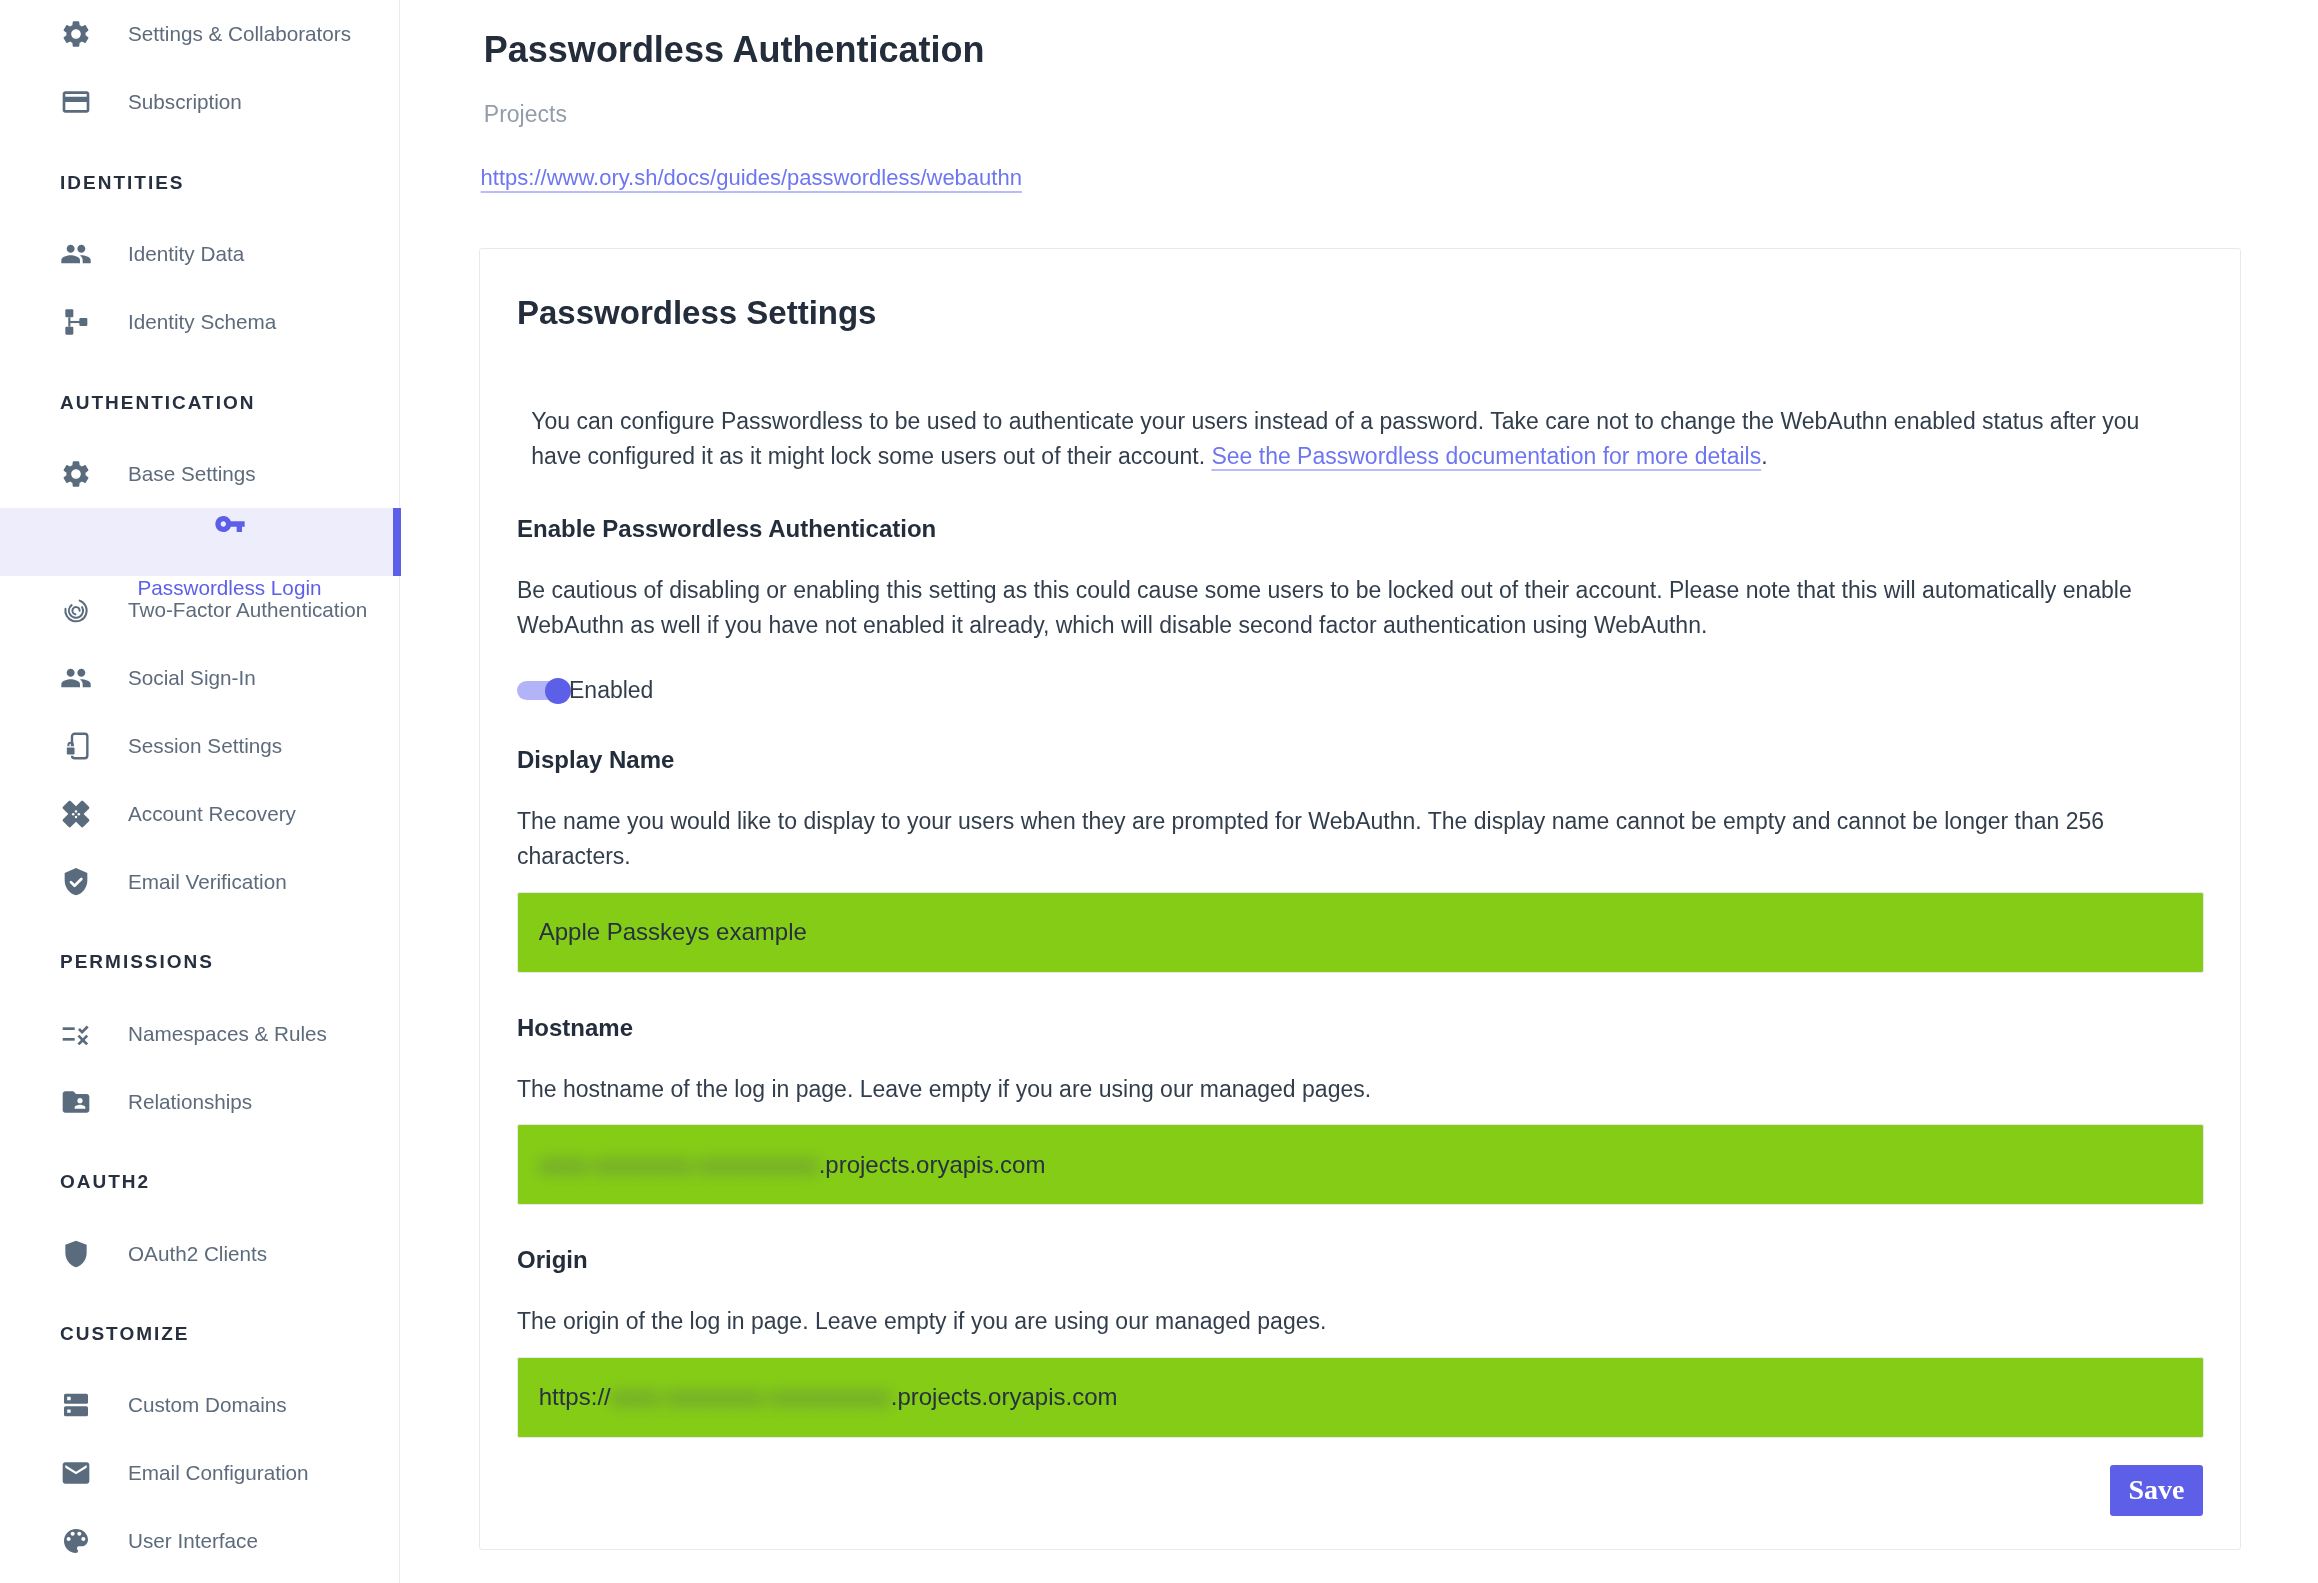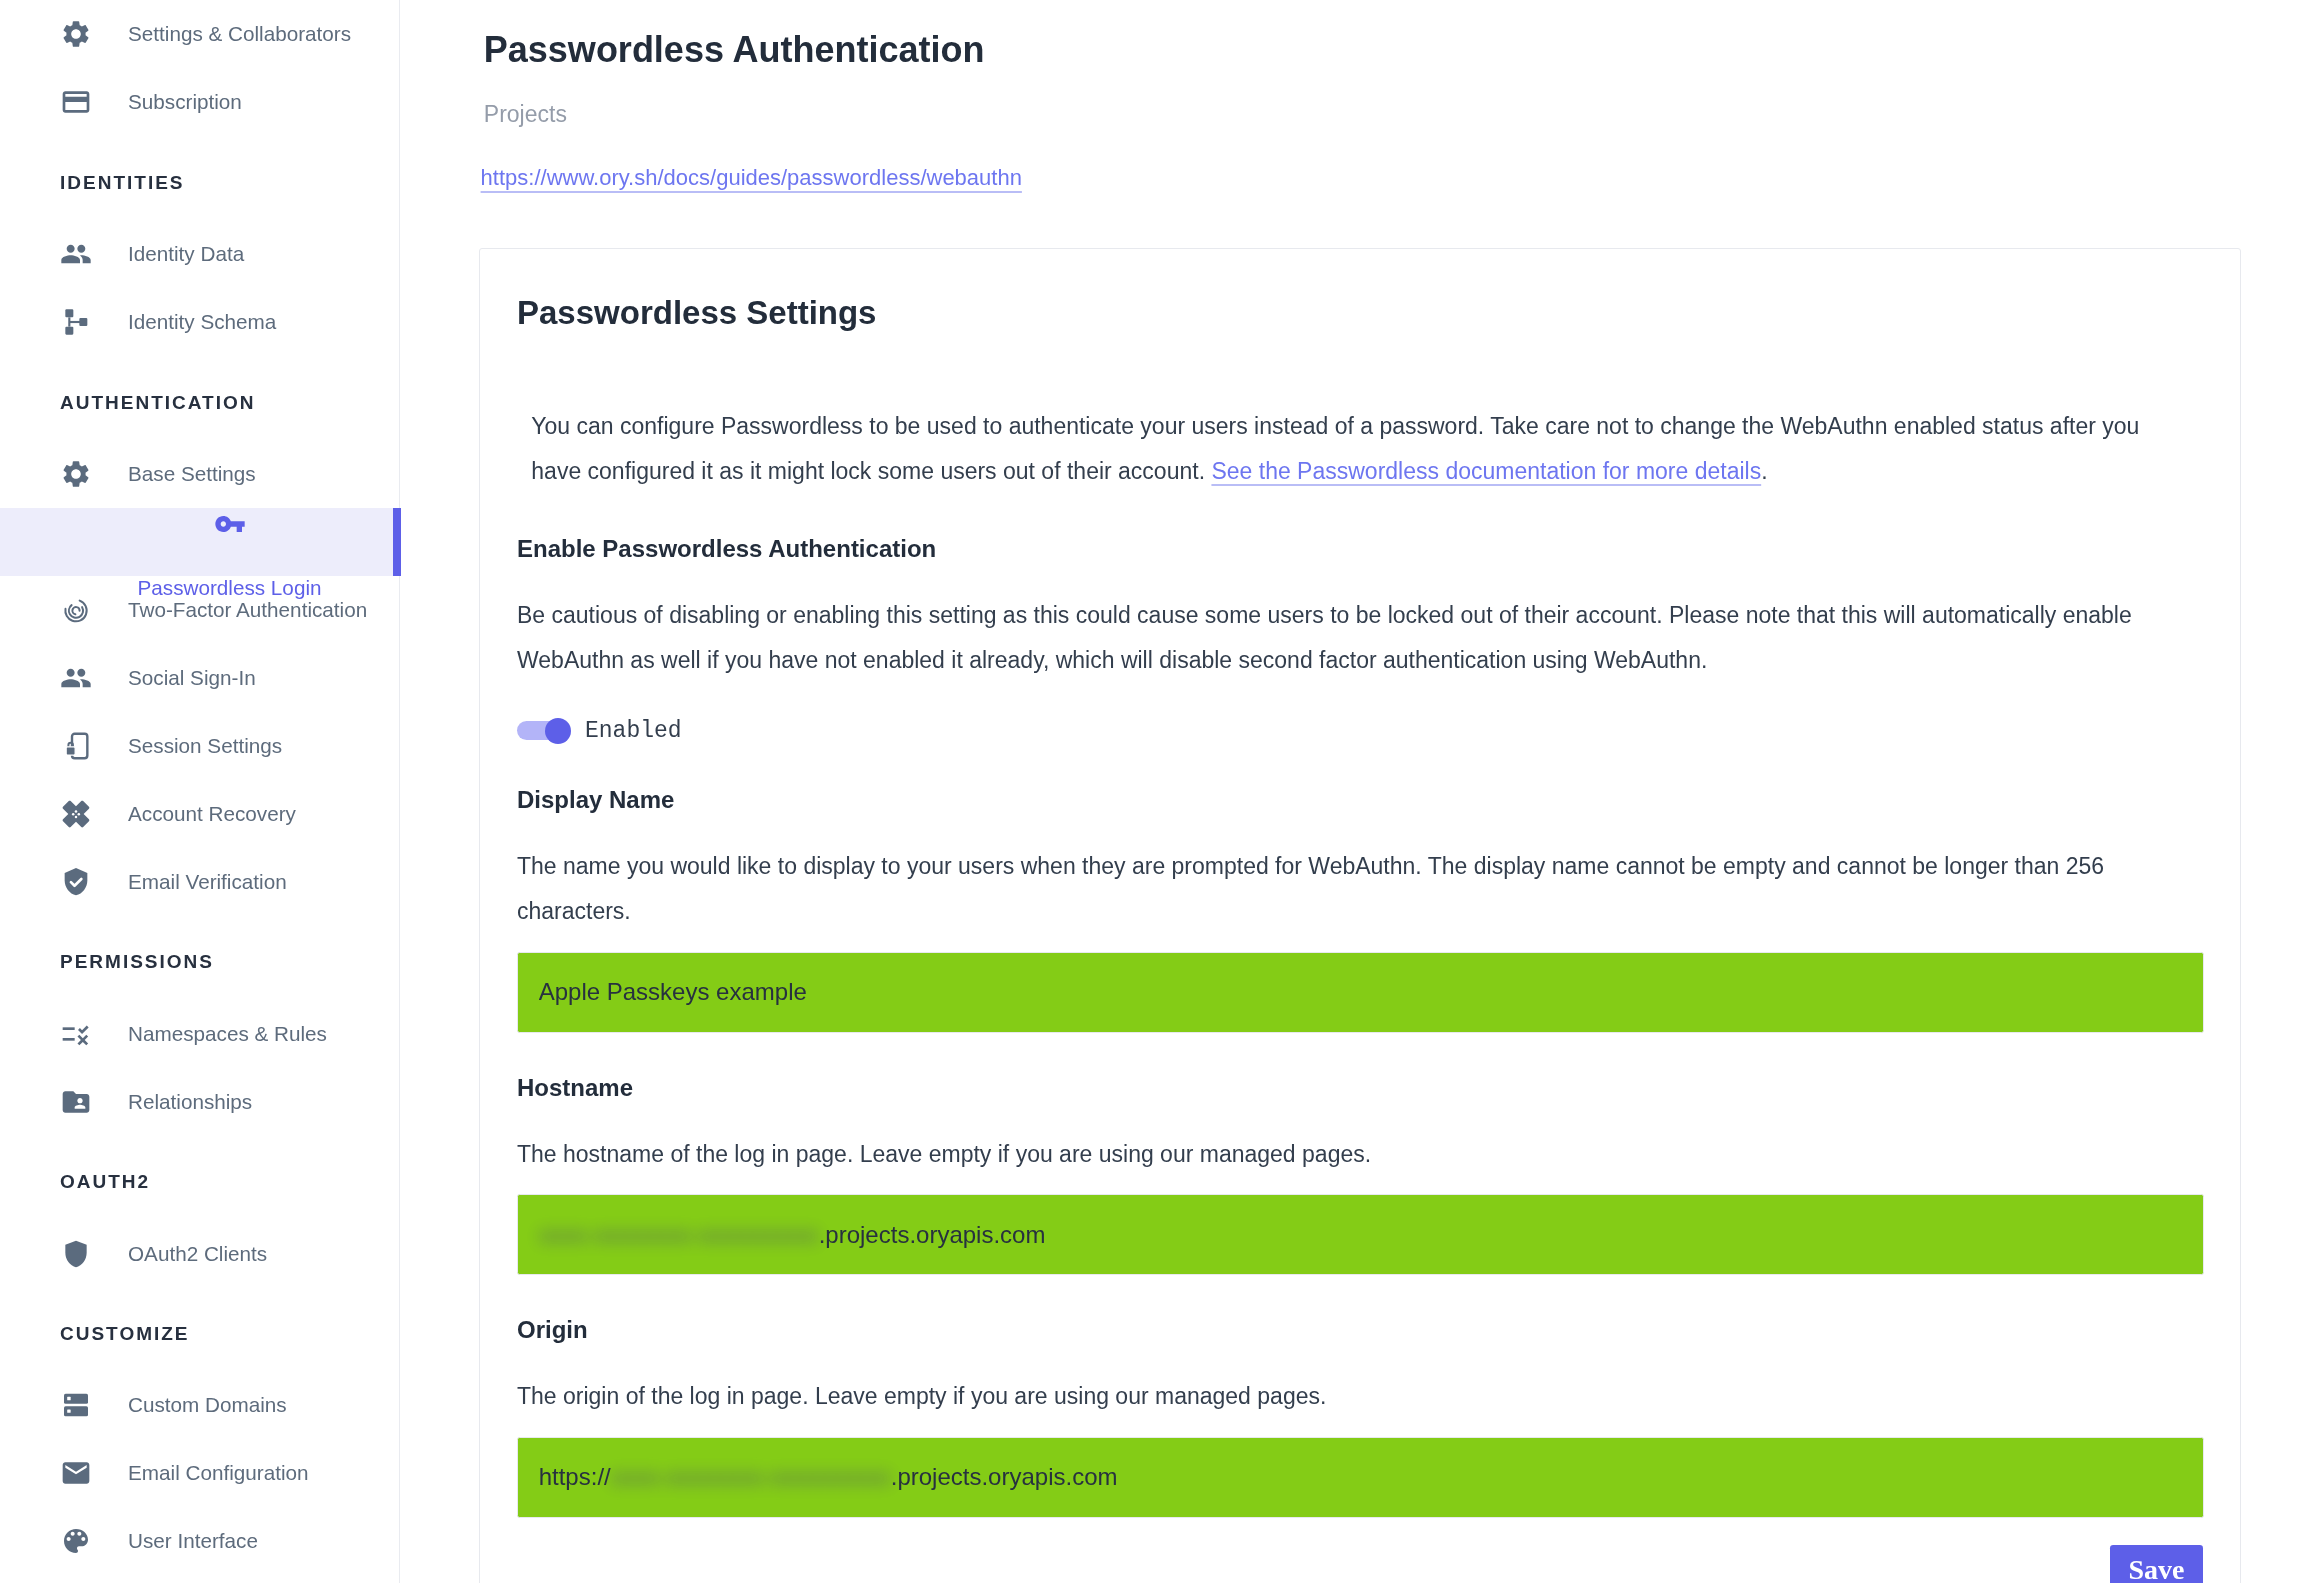--- a/index.html
+++ b/index.html
@@ -74,31 +74,31 @@
   .card {
     margin-top: 57px;
     width: 1762px;
     border: 1.6px solid #e7e9ee;
     border-radius: 3px;
     background: #fff;
     padding: 45px 37px 33px 37px;
   }
   .card h2 { margin: 0; font-size: 33px; font-weight: bold; color: #232d3b; }
   .card h3 { margin: 41px 0 0 0; font-size: 24px; font-weight: bold; color: #232d3b; }
-  .card p { margin: 30px 12px 0 0; font-size: 23px; line-height: 45px; color: #333e4d; max-width: 1668px; }
+  .card p { margin: 30px 12px 0 0; font-size: 23px; line-height: 35px; color: #333e4d; max-width: 1668px; }
   .card p.intro { margin-top: 72px; margin-left: 14.3px; }
   .inline-link {
     color: #6d76f0;
     text-decoration: underline;
     text-decoration-color: #b9bdf6;
     text-underline-offset: 4.8px;
     cursor: pointer;
   }
 
-  .toggle-row { margin-top: 33px; display: flex; align-items: center; gap: 16px; height: 29px; font-family: Liberation Mono, monospace; }
+  .toggle-row { margin-top: 33px; display: flex; align-items: center; height: 29px; }
   .toggle {
     position: relative;
     width: 52px; height: 19px;
     border-radius: 9.5px;
     background: #b3b4f8;
     cursor: pointer;
     flex: none;
   }
   .toggle .knob {
     position: absolute; right: -1.6px; top: 50%;

